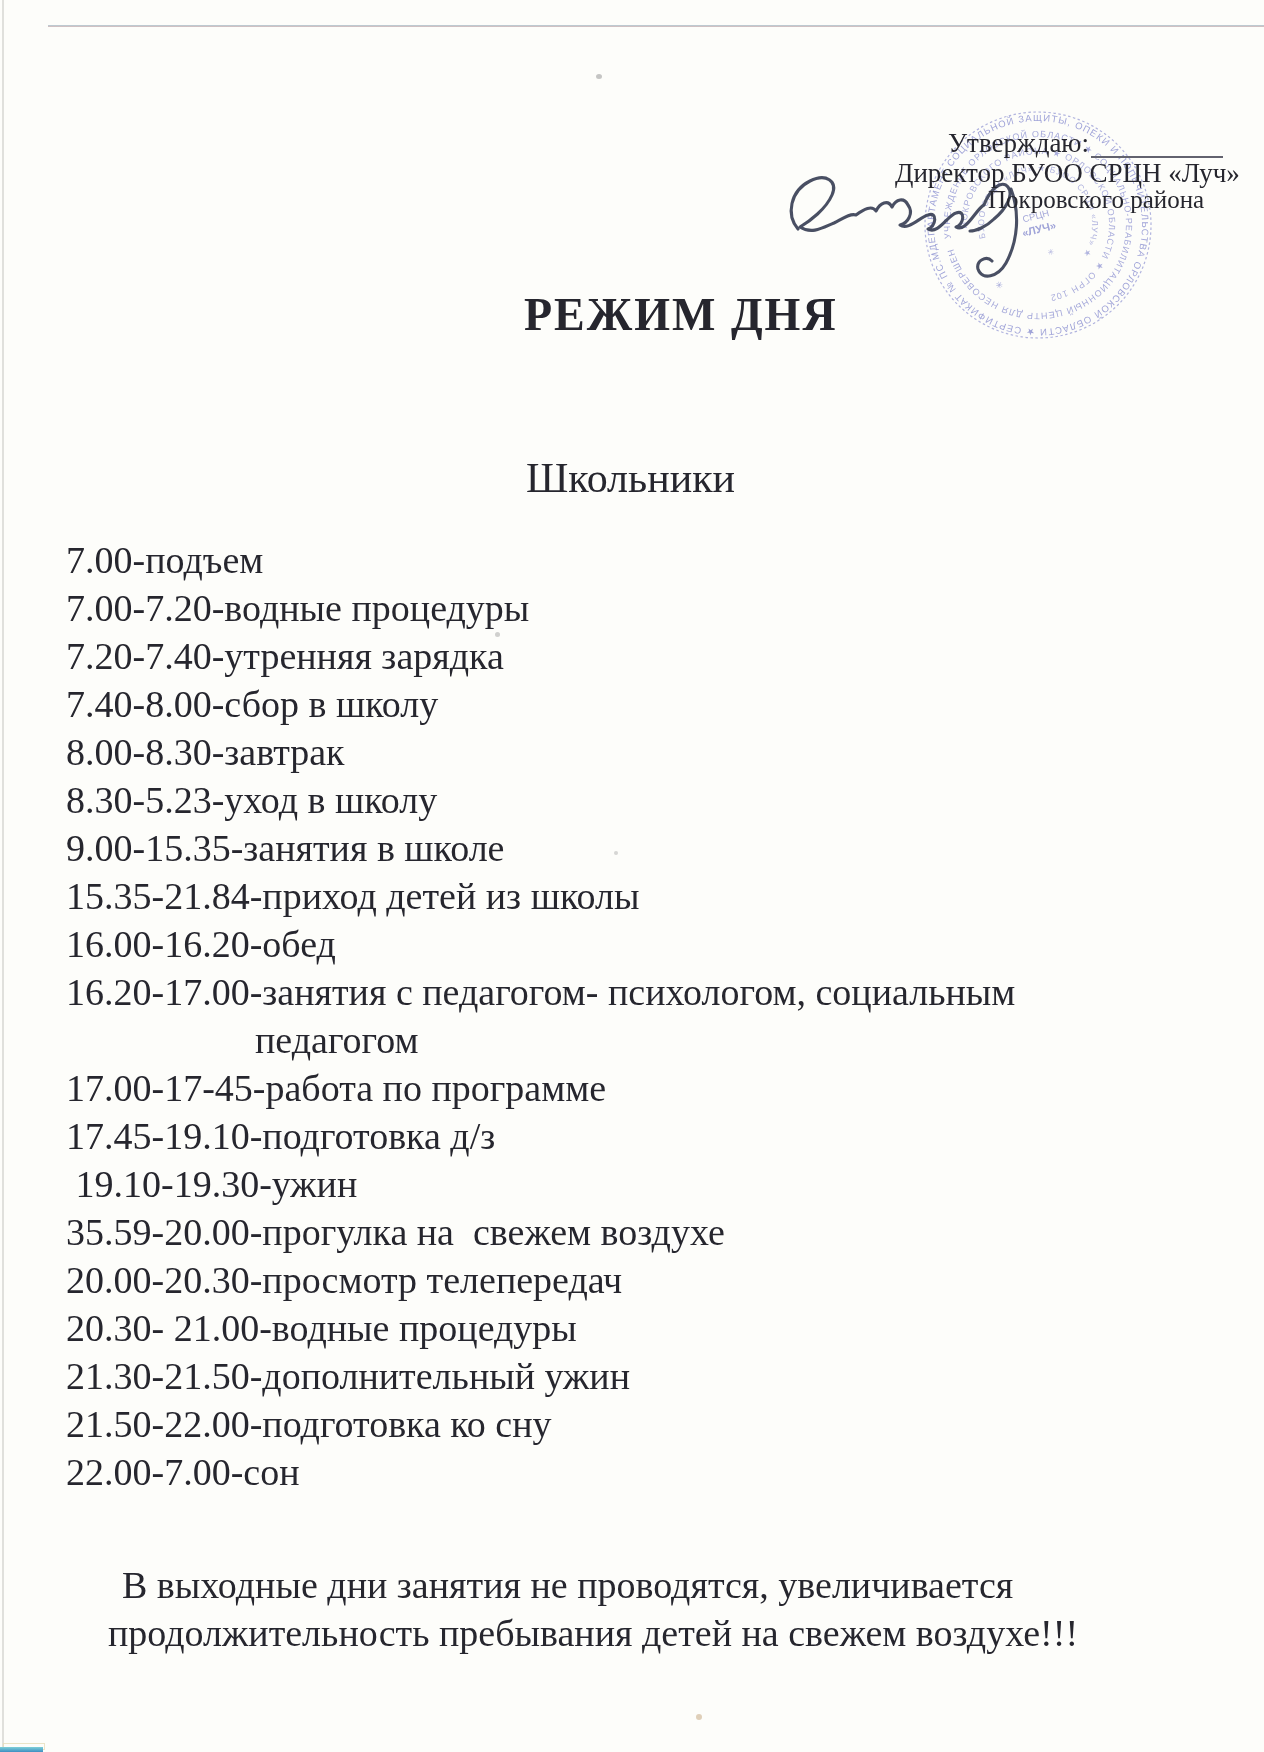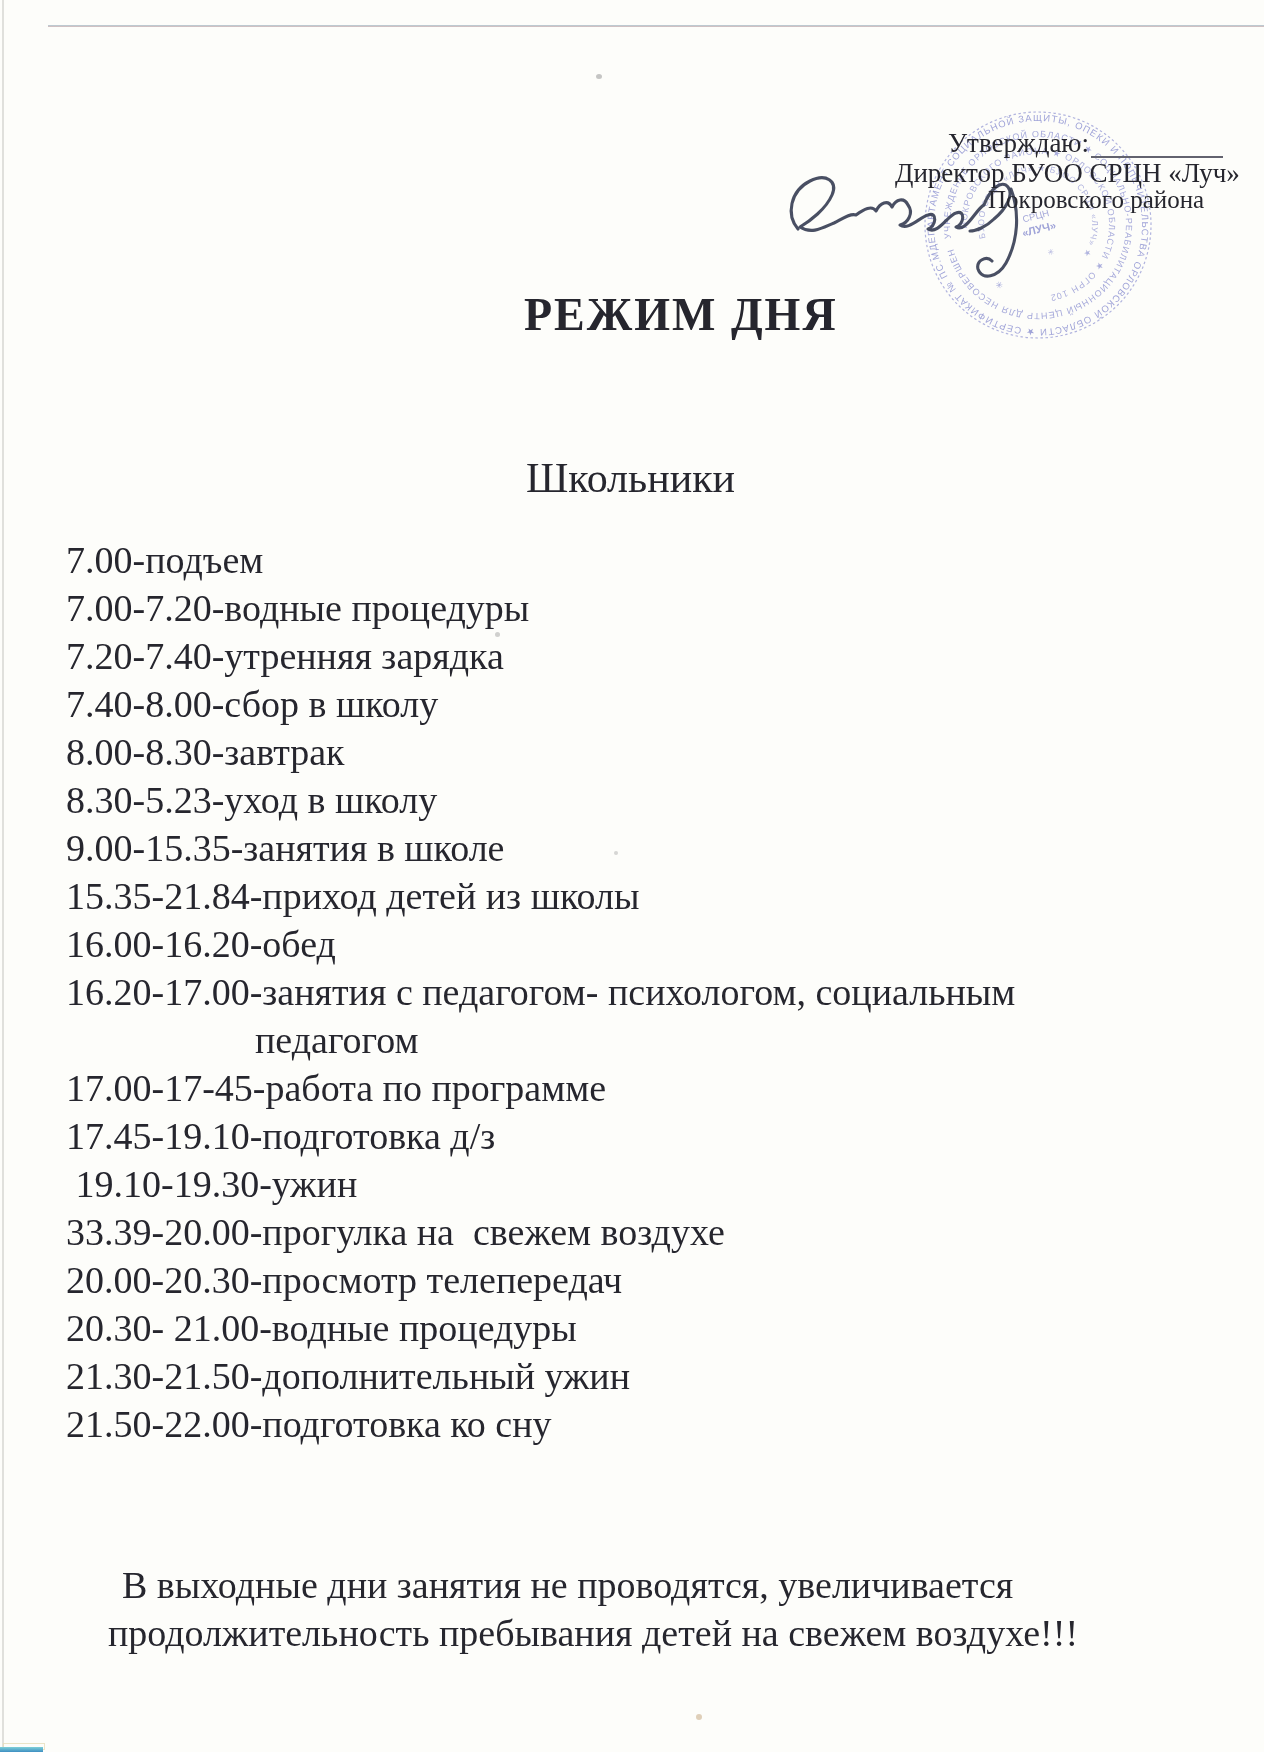--- a/index.html
+++ b/index.html
@@ -129,25 +129,26 @@
     <div class="sched-line">8.00-8.30-завтрак</div>
     <div class="sched-line">8.30-5.23-уход в школу</div>
     <div class="sched-line">9.00-15.35-занятия в школе</div>
     <div class="sched-line">15.35-21.84-приход детей из школы</div>
     <div class="sched-line">16.00-16.20-обед</div>
     <div class="sched-line">16.20-17.00-занятия с педагогом- психологом, социальным</div>
     <div class="sched-line continuation">педагогом</div>
     <div class="sched-line">17.00-17-45-работа по программе</div>
     <div class="sched-line">17.45-19.10-подготовка д/з</div>
     <div class="sched-line"> 19.10-19.30-ужин</div>
-    <div class="sched-line">33.39-20.00-прогулка на  свежем воздухе</div>
+    <div class="sched-line">35.59-20.00-прогулка на  свежем воздухе</div>
     <div class="sched-line">20.00-20.30-просмотр телепередач</div>
     <div class="sched-line">20.30- 21.00-водные процедуры</div>
     <div class="sched-line">21.30-21.50-дополнительный ужин</div>
     <div class="sched-line">21.50-22.00-подготовка ко сну</div>
+    <div class="sched-line">22.00-7.00-сон</div>
   </div>
 
   <div class="note">
     <div class="note-line1">В выходные дни занятия не проводятся, увеличивается</div>
     <div class="note-line2">продолжительность пребывания детей на свежем воздухе!!!</div>
   </div>
 
 </div>
 
 </body></html>

